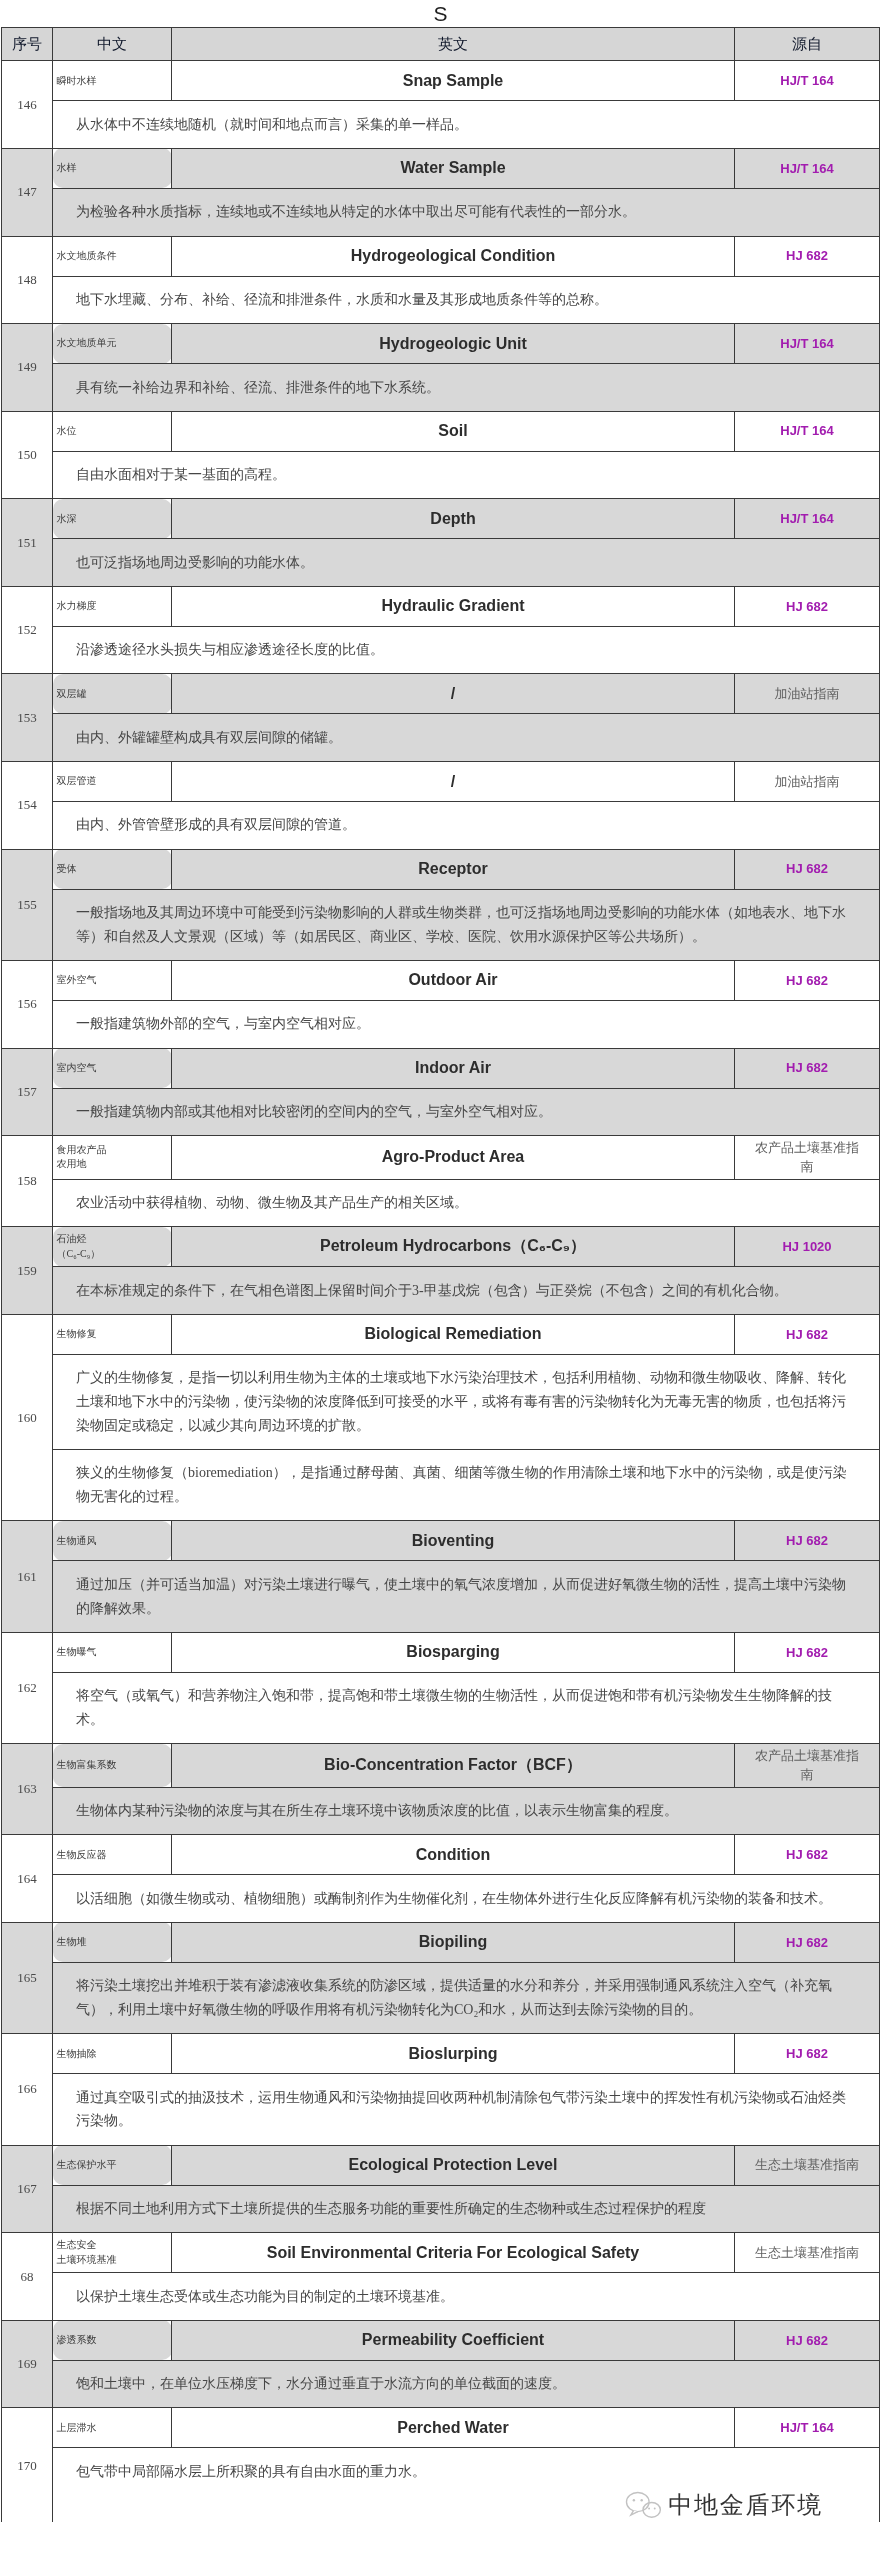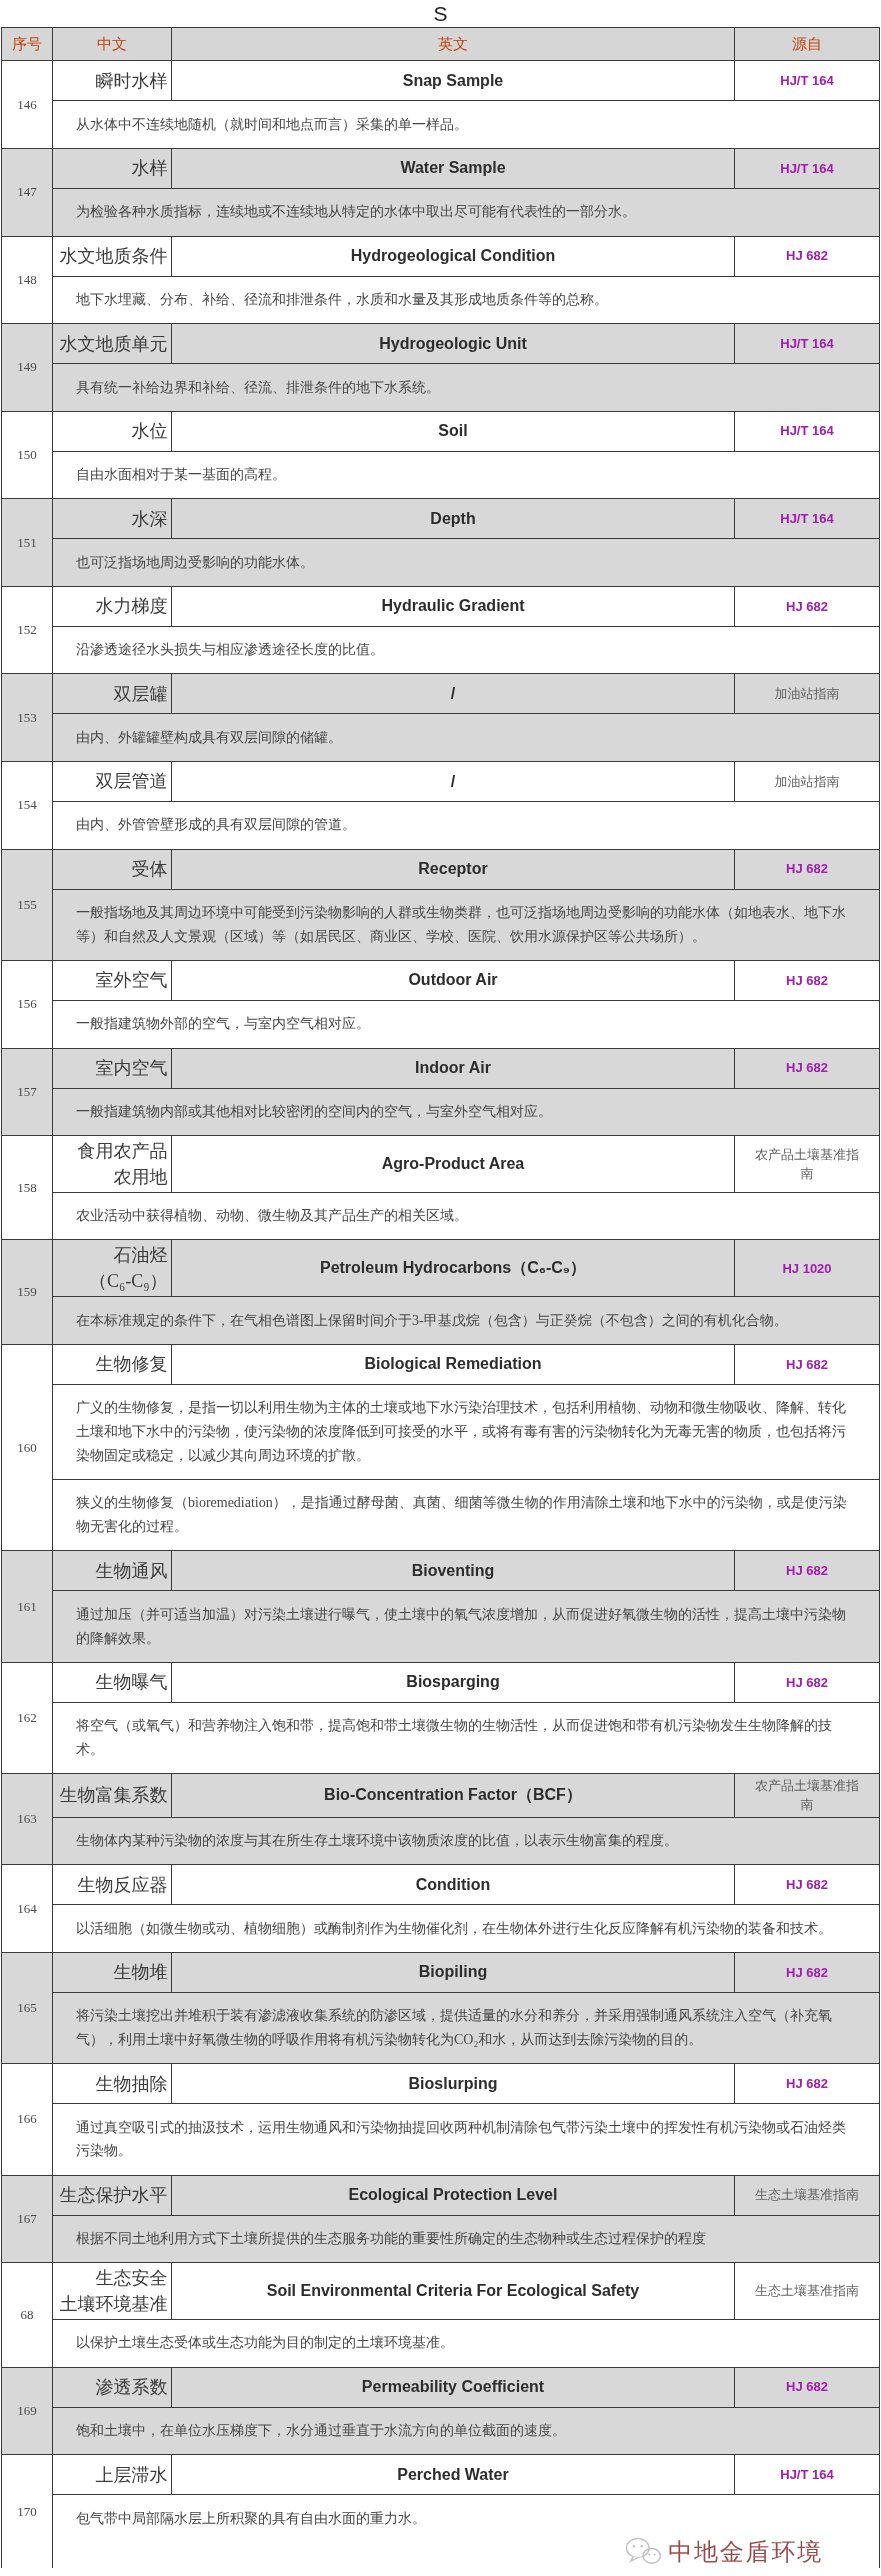--- a/index.html
+++ b/index.html
@@ -29,36 +29,37 @@
   }
   table.glossary th, table.glossary td {
     border: 0.9px solid #3a3a3a;
     overflow: hidden;
   }
   thead th {
     background: #d6d6d6;
     font-weight: normal;
     font-size: 15px;
     height: 30px;
-    color: #c2410c;
+    color: #0f172a;
   }
   tbody.shade { background: #d8d8d8; }
   tr.term-row { height: 40px; }
   td.no {
     text-align: center;
     font-size: 13px;
     color: #4a4a4a;
   }
   td.cn {
-    text-align: right;
-    font-size: 18px;
+    text-align: left;
+    font-size: 10px;
     white-space: pre-line;
     line-height: 1.45;
     padding: 1.8px 3.5px;
     color: #3c3c3c;
+    border-radius: 10px;
   }
   td.en {
     text-align: center;
     font-family: "Liberation Sans", "DejaVu Sans", sans-serif;
     font-weight: 700;
     font-size: 16px;
     color: #2d2d2d;
     padding: 1.8px 7px;
   }
   td.src {
@@ -82,21 +83,21 @@
     color: #464646;
   }
   table.glossary tbody:last-of-type td.def { padding-bottom: 39px; }
   .watermark {
     position: relative;
     display: flex;
     justify-content: flex-end;
     align-items: center;
     gap: 5.3px;
     margin: -35px 58px 0 0;
-    color: #7f1d1d;
+    color: #000000;
     opacity: 0.8;
     font-size: 24px;
     letter-spacing: 1.8px;
     pointer-events: none;
   }
   .watermark svg { flex: 0 0 auto; }
 </style>
 </head>
 <body>
 

